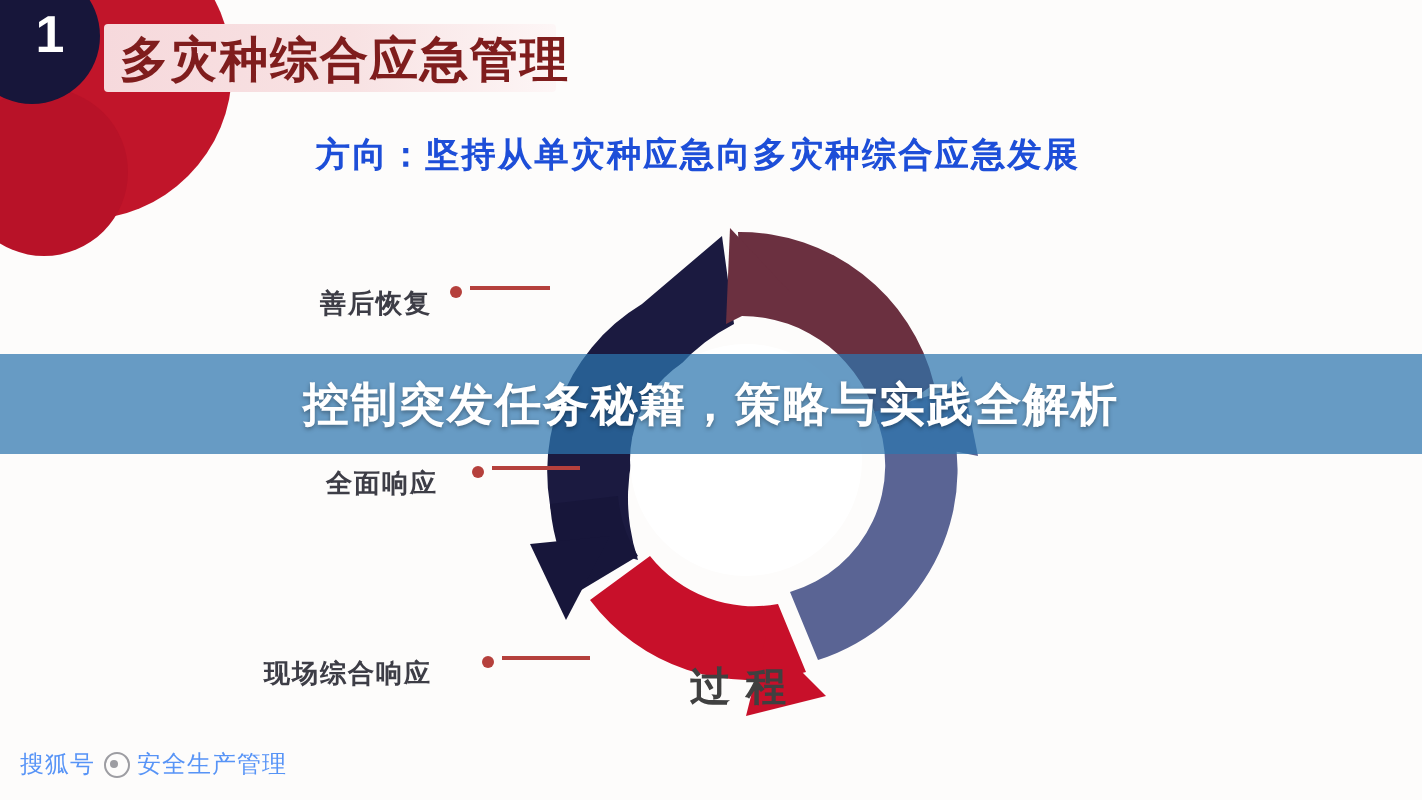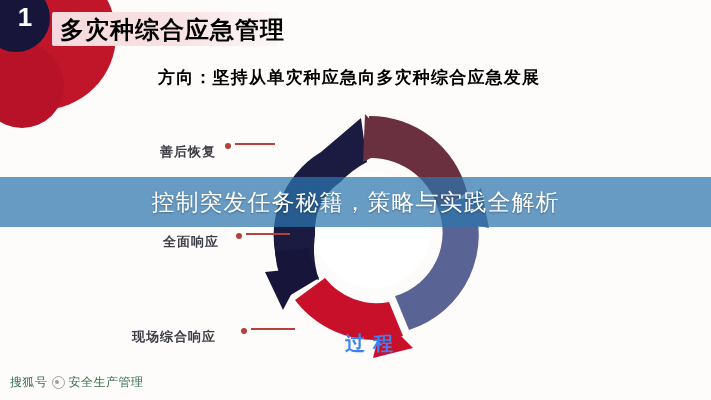--- a/index.html
+++ b/index.html
@@ -38,46 +38,46 @@
   
   .title-band{
     position:absolute;left:52px;top:12px;
     height:34px;width:226px;
     background:linear-gradient(90deg,#f6d9dc 0%,#f8e2e3 55%,#fdf6f6 100%);
     border-radius:2px;
   }
   .title-text{
     position:absolute;left:60px;top:14px;
     font-size:24px;font-weight:700;letter-spacing:1px;
-    color:#000000;
+    color:#7f1d1d;
     font-family:"DejaVu Sans","Liberation Sans",sans-serif;
     white-space:nowrap;
   }
 
   
   .direction-text{
     position:absolute;left:158px;top:66px;
     font-size:17px;font-weight:700;letter-spacing:1.2px;
-    color:#000000;
+    color:#1d4ed8;
     font-family:Liberation Sans, sans-serif;
     white-space:nowrap;
   }
 
   
   #cycle{
     position:absolute;left:243px;top:100px;
     width:260px;height:262px;
   }
   #cycle svg{display:block;width:100%;height:100%;}
 
   .center-text{
     position:absolute;left:0;right:0;top:230px;
     text-align:center;
     font-size:20px;font-weight:700;letter-spacing:8px;
-    color:#3b82f6;
+    color:#404040;
     font-family:"DejaVu Sans","Liberation Sans",sans-serif;
     pointer-events:none;
   }
 
   
   .callout{position:absolute;display:flex;align-items:flex-start;white-space:nowrap;}
   .callout .lbl{
     font-size:13px;font-weight:600;color:#3d3d46;letter-spacing:1px;
     font-family:"DejaVu Sans","Liberation Sans",sans-serif;
   }
@@ -107,31 +107,31 @@
   .c-xianqi .lbl{margin-left:9px;}
 
   
   .overlay-bar{
     position:absolute;left:0;top:177px;width:711px;height:50px;
     background:rgba(45,118,175,0.72);
   }
   .overlay-title{
     position:absolute;left:0;top:177px;width:711px;height:50px;
     display:flex;align-items:center;justify-content:center;
-    color:#ffffff;font-size:23px;font-weight:400;letter-spacing:1px;
+    color:#ffffff;font-size:23px;font-weight:700;letter-spacing:1px;
     font-family:"DejaVu Sans","Liberation Sans",sans-serif;
     text-shadow:0 1px 2px rgba(0,0,0,.35);
     white-space:nowrap;
   }
 
   
   .watermark{
     position:absolute;left:10px;top:374px;
     display:flex;align-items:center;
-    color:#14532d;font-size:12px;letter-spacing:.5px;
+    color:#3b82f6;font-size:12px;letter-spacing:.5px;
     font-family:Liberation Serif, serif;
     opacity:.85;
   }
   .watermark .wm-icon{
     width:11px;height:11px;border-radius:50%;
     border:1.4px solid #8d8d93;
     margin:0 4px;flex:0 0 auto;
     position:relative;
   }
   .watermark .wm-icon::after{

